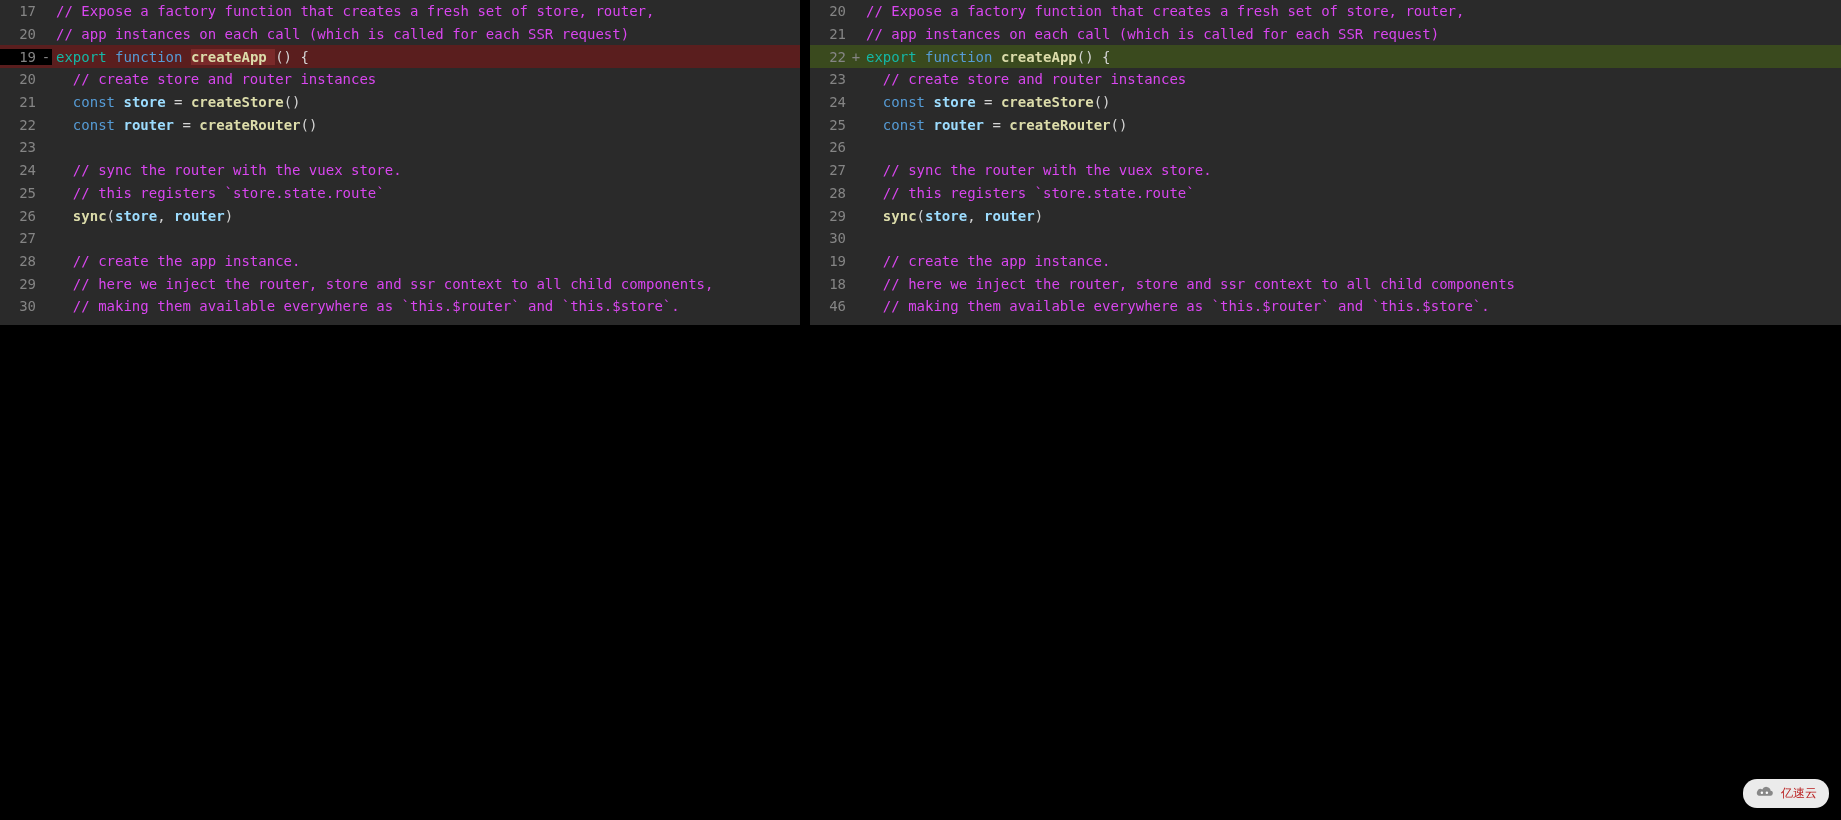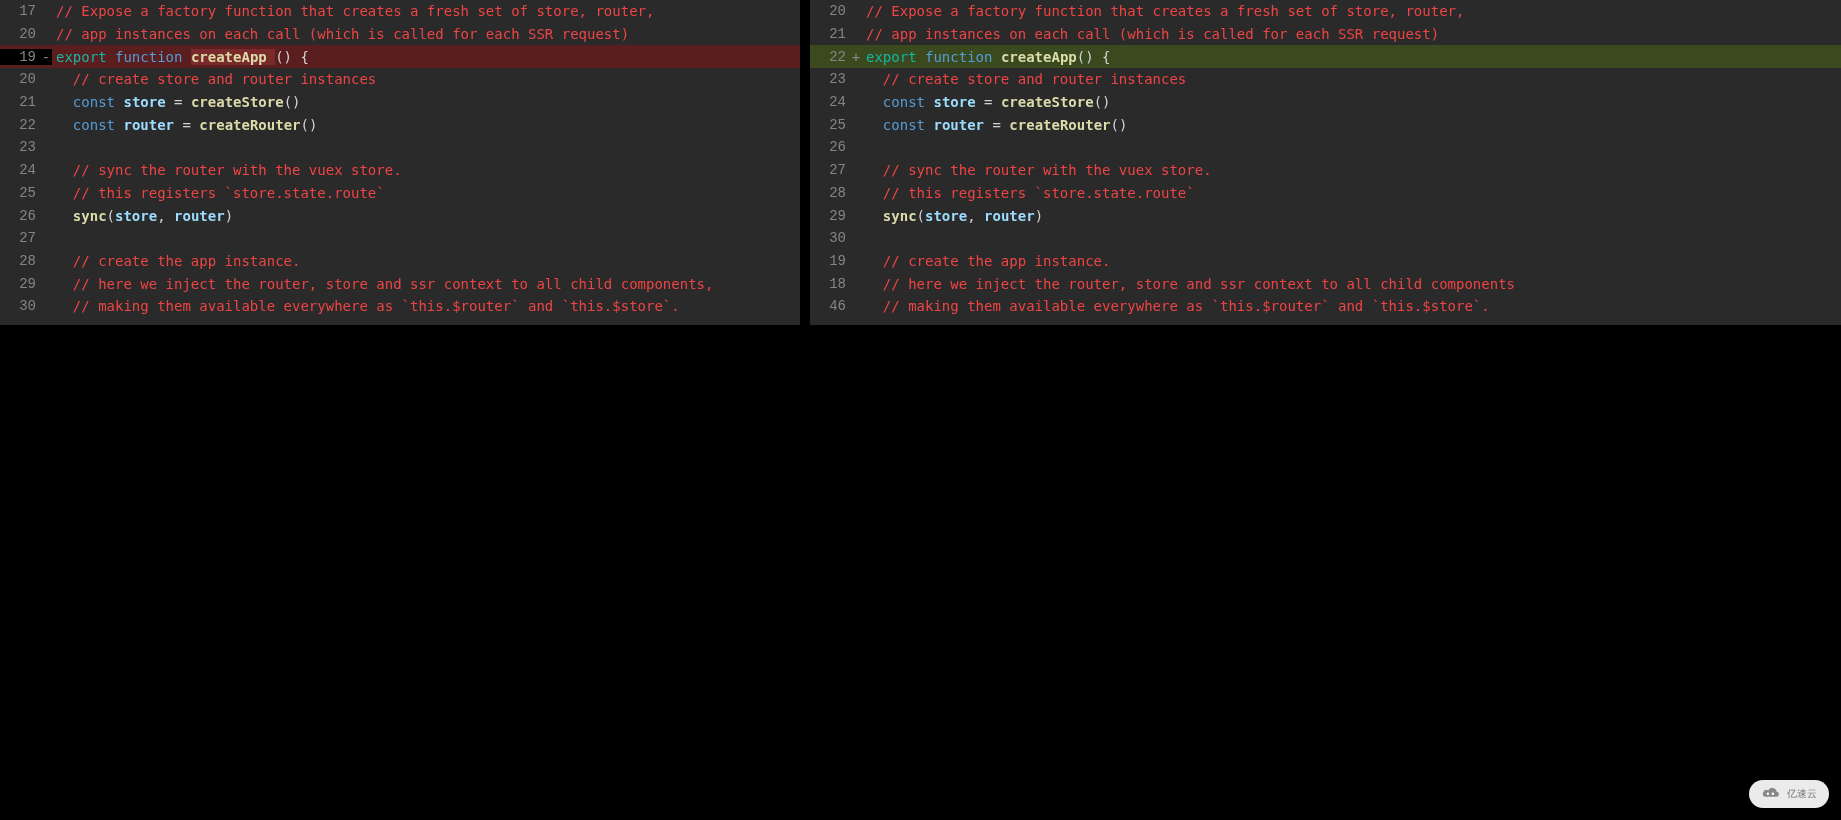--- a/index.html
+++ b/index.html
@@ -39,21 +39,20 @@
     height: 22.7px;
     align-items: center;
     white-space: pre;
   }
   .gutter {
     width: 40px;
     text-align: right;
     color: #858585;
     padding-right: 4px;
     flex-shrink: 0;
-    font-family: Liberation Mono, monospace;
   }
   .marker {
     width: 12px;
     text-align: center;
     color: #858585;
     flex-shrink: 0;
   }
   .code {
     padding-left: 4px;
     flex: 1;
@@ -65,37 +64,37 @@
   .line.removed .marker {
     background: #000000;
   }
   .line.added {
     background: #3a4a1e;
   }
   .line.added .gutter,
   .line.added .marker {
     background: #3a4a1e;
   }
-  .tok-comment { color: #ef4444; }
+  .tok-comment { color: #d946ef; }
   .tok-keyword { color: #14b8a6; }
   .tok-keyword2 { color: #569cd6; }
   .tok-func { color: #dcdcaa; font-weight: bold; }
   .tok-var { color: #9cdcfe; font-weight: bold; }
   .tok-punct { color: #d4d4d4; }
   .tok-plain { color: #d4d4d4; }
   .tok-paren { color: #d4d4d4; }
   .removed .tok-func.hl { background: #7a2a2a; }
   .watermark {
     position: absolute;
     right: 12px;
     bottom: 12px;
     background: rgba(255,255,255,0.92);
-    color: #737373;
+    color: #b91c1c;
     font-family: sans-serif;
-    font-size: 10px;
+    font-size: 12px;
     padding: 6px 12px;
     border-radius: 14px;
     display: flex;
     align-items: center;
     gap: 6px;
   }
   .watermark svg { width: 20px; height: 14px; }
 </style>
 </head>
 <body>

